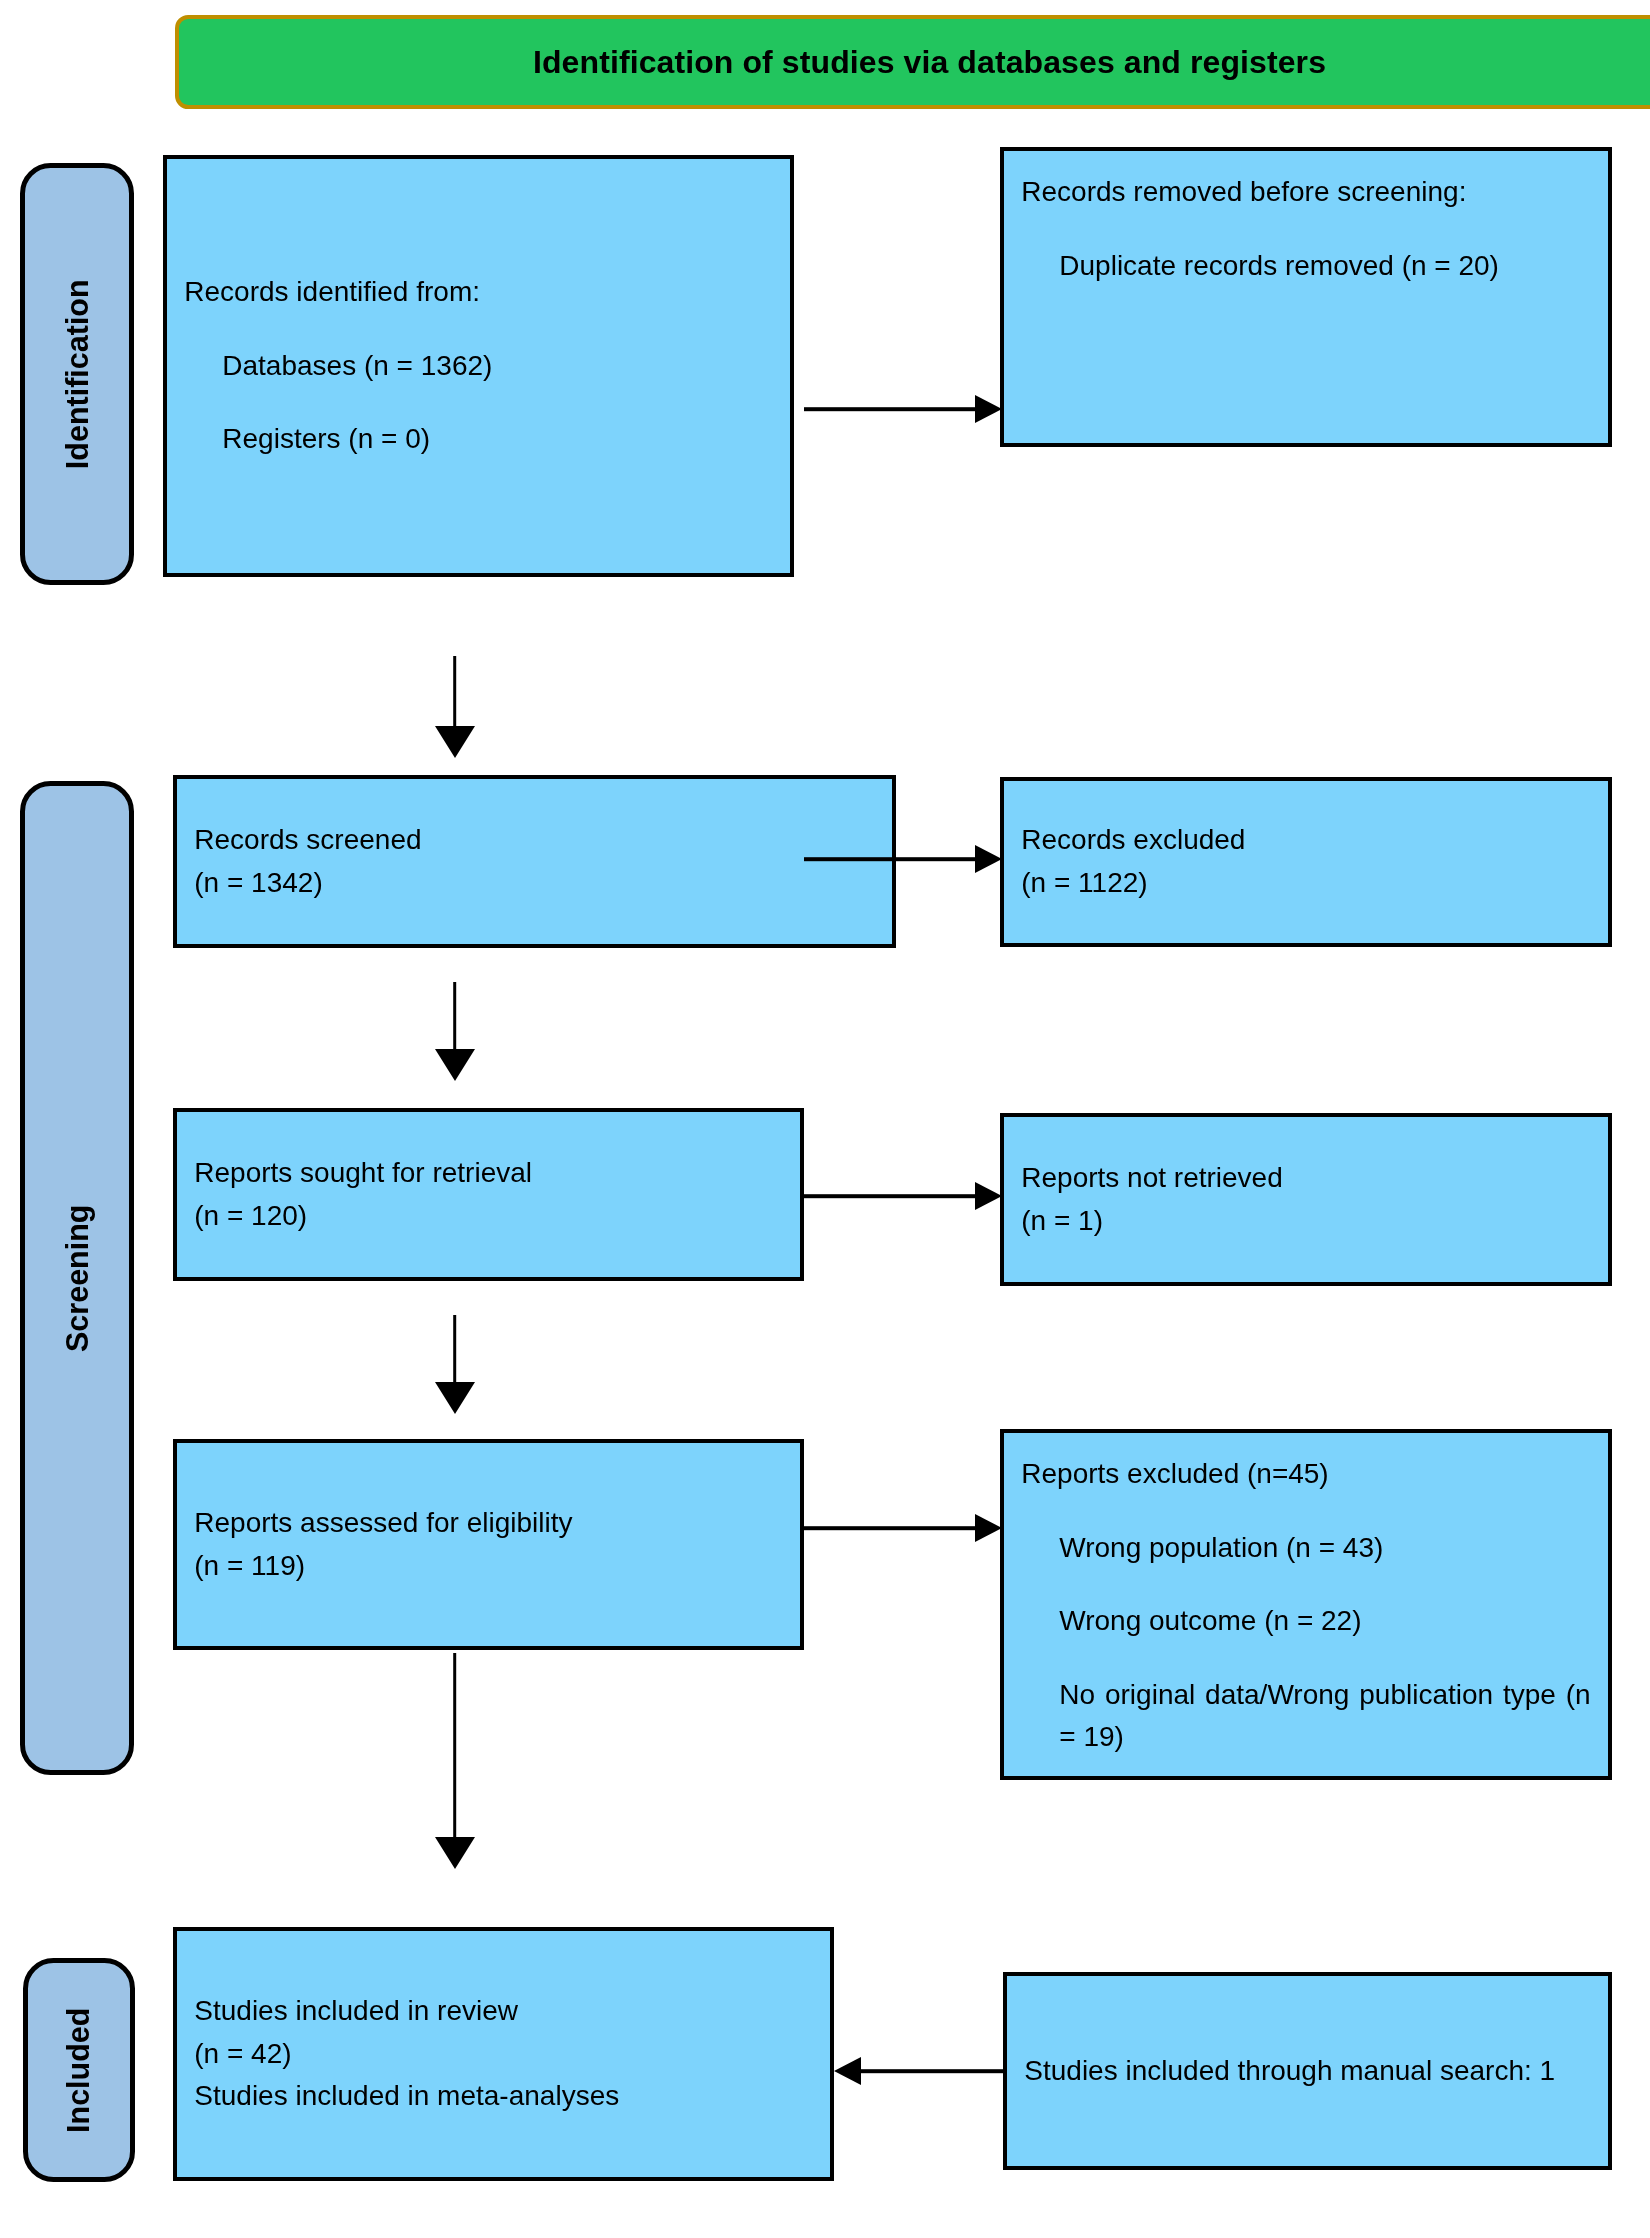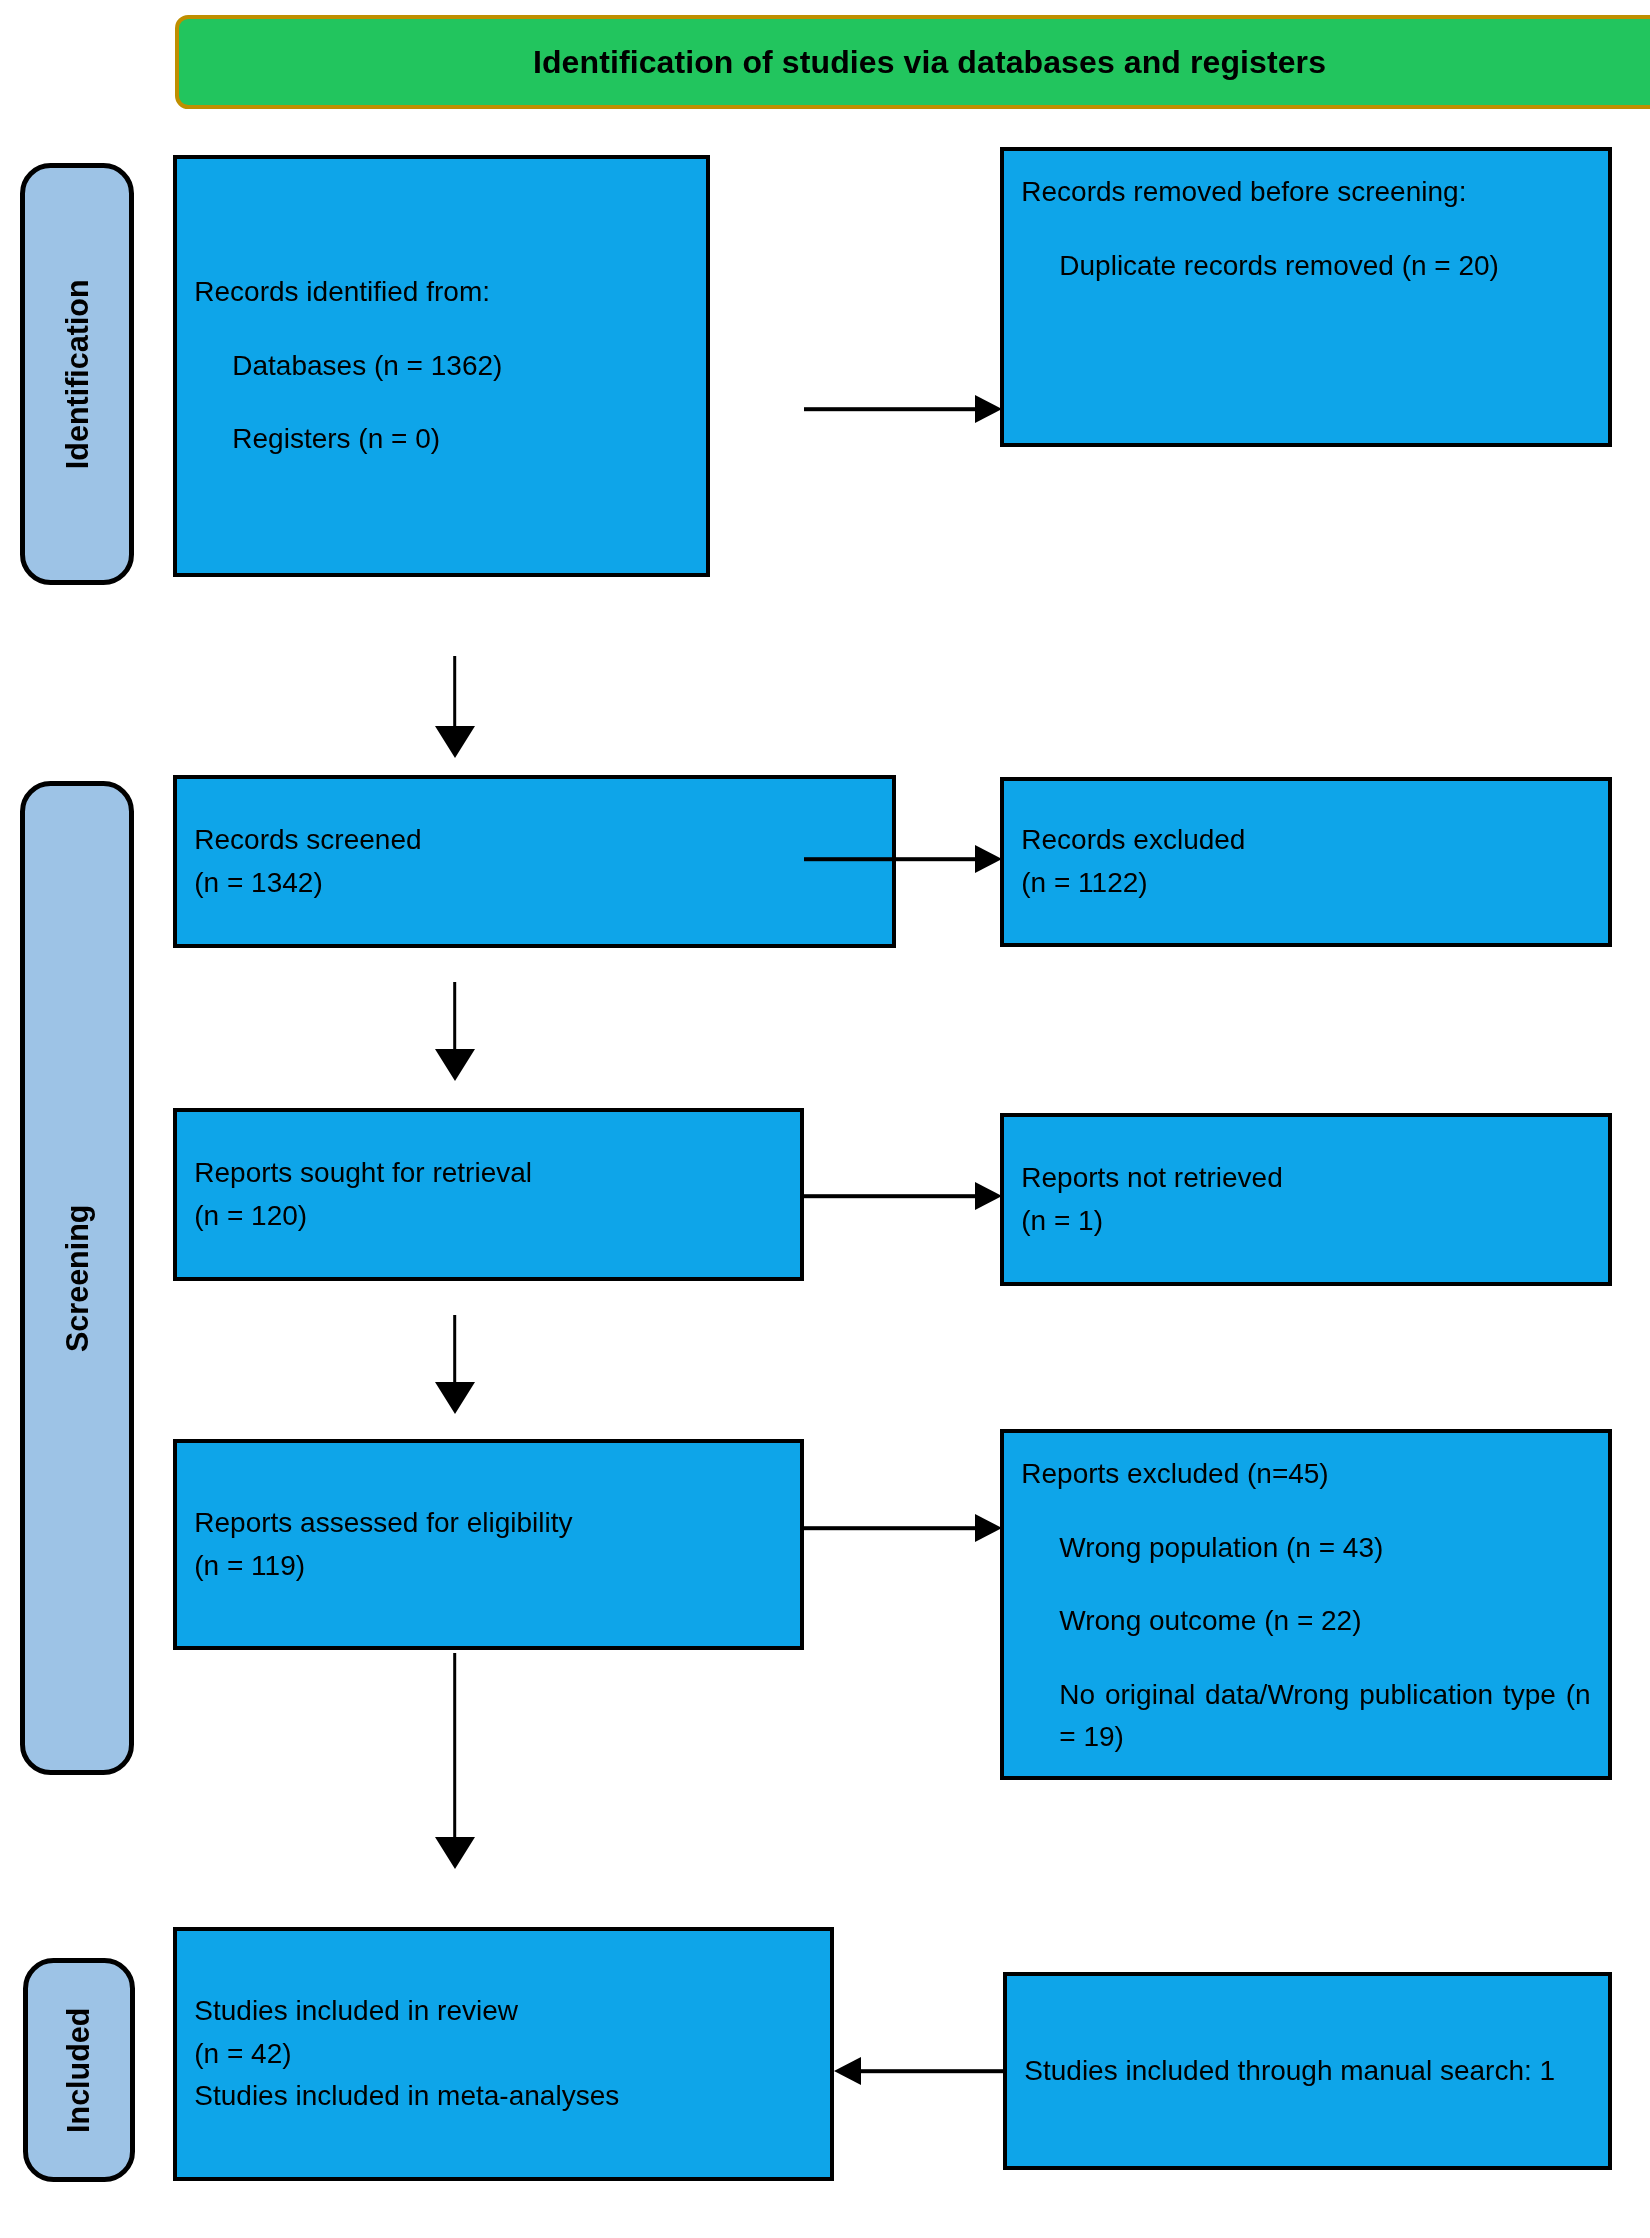--- a/index.html
+++ b/index.html
@@ -60,21 +60,21 @@
     font-size: 30.5px;
     font-weight: bold;
     color: #000000;
     line-height: 1;
   }
 
   
   .box {
     position: absolute;
     box-sizing: border-box;
-    background: #0ea5e9;
+    background: #7dd3fc;
     border: 4.1px solid #000000;
     display: flex;
     flex-direction: column;
     justify-content: center;
   }
   .box-inner {
     padding: 0 17.3px;
     width: 100%;
     box-sizing: border-box;
   }
@@ -162,21 +162,21 @@
   </div>
 
   <div class="stage" style="left:20.3px; top:781px; width:114px; height:994px;">
     <span class="stage-label">Screening</span>
   </div>
 
   <div class="stage" style="left:23px; top:1958px; width:112px; height:224px;">
     <span class="stage-label">Included</span>
   </div>
 
-  <div class="box" style="left:173px; top:155px; width:537px; height:422px;">
+  <div class="box" style="left:163px; top:155px; width:631px; height:422px;">
     <div class="box-inner">
       <div class="line">Records identified from:</div>
       <div class="line indent">Databases (n = 1362)</div>
       <div class="line indent">Registers (n = 0)</div>
     </div>
   </div>
 
   <div class="box" style="left:1000px; top:147px; width:612px; height:300px;
                           justify-content:flex-start; padding-top:20.3px;">
     <div class="box-inner">

